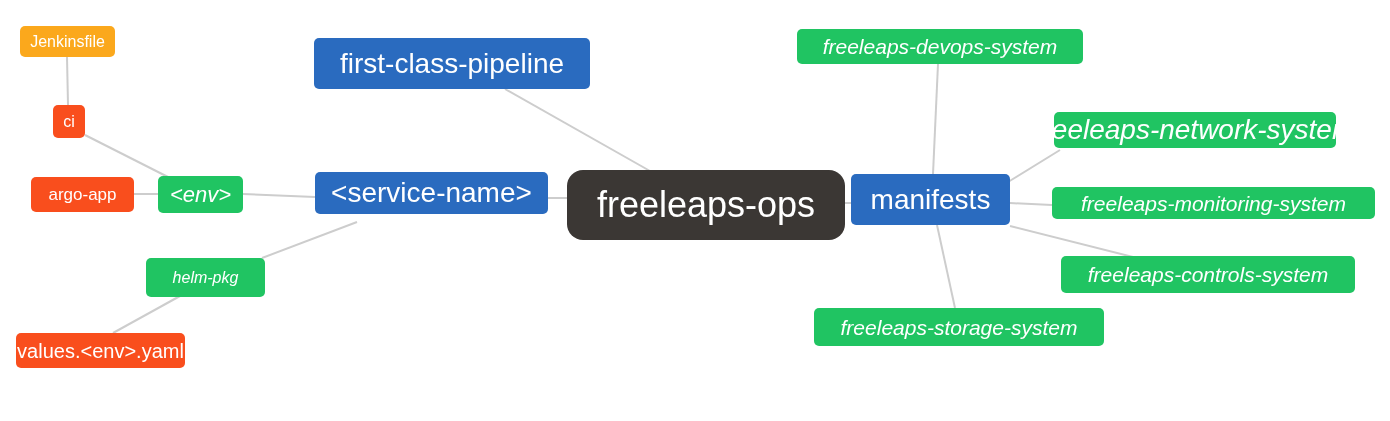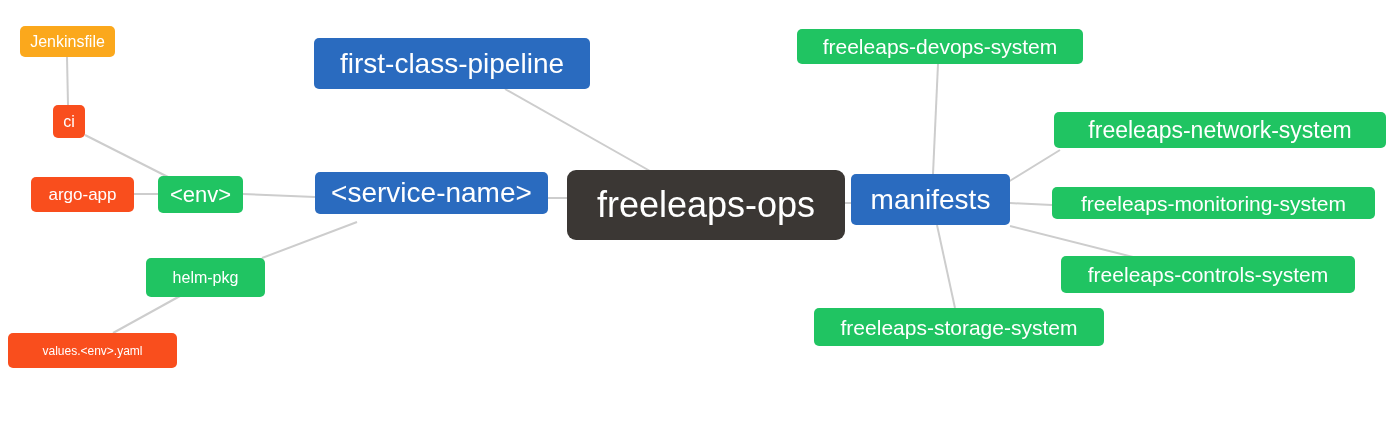--- a/index.html
+++ b/index.html
@@ -32,23 +32,23 @@
     display: flex;
     align-items: center;
     justify-content: center;
     color: #ffffff;
     border-radius: 5px;
     white-space: nowrap;
     cursor: pointer;
     user-select: none;
     line-height: 1;
   }
-  .c-root   { background: #3b3734; border-radius: 9px; }
+  .c-root   { background: #3b3734; border-radius: 16px; }
   .c-blue   { background: #2a6bbf; }
-  .c-green  { background: #20c462; }
+  .c-green  { background: #20c462; font-style: italic; }
   .c-red    { background: #f94e1d; }
   .c-orange { background: #fba81c; }
 </style>
 </head>
 <body>
 
 <div class="canvas">
 
   <svg class="edges" width="1390" height="421" viewBox="0 0 1390 421">
     <line x1="67" y1="57" x2="68" y2="105"></line>
@@ -65,26 +65,26 @@
     <line x1="1010" y1="203" x2="1052" y2="205"></line>
     <line x1="1010" y1="226" x2="1133" y2="257"></line>
     <line x1="937" y1="225" x2="955" y2="308"></line>
   </svg>
 
   <div class="node c-orange" style="left:20px;   top:26px;  width:95px;  height:31px; font-size:16px;">Jenkinsfile</div>
   <div class="node c-red" style="left:53px;   top:105px; width:32px;  height:33px; font-size:16px;">ci</div>
   <div class="node c-red" style="left:31px;   top:177px; width:103px;  height:35px; font-size:17px;">argo-app</div>
   <div class="node c-green" style="left:158px;  top:176px; width:85px;  height:37px; font-size:22px;">&lt;env&gt;</div>
   <div class="node c-green" style="left:146px;  top:258px; width:119px; height:39px; font-size:16px;">helm-pkg</div>
-  <div class="node c-red" style="left:8px;    top:333px; width:169px; height:35px; font-size:12px;">values.&lt;env&gt;.yaml</div>
+  <div class="node c-red" style="left:16px;    top:333px; width:169px; height:35px; font-size:20px;">values.&lt;env&gt;.yaml</div>
 
   <div class="node c-blue" style="left:314px;  top:38px;  width:276px; height:51px; font-size:28px;">first-class-pipeline</div>
   <div class="node c-blue" style="left:315px;  top:172px; width:233px; height:42px; font-size:28px;">&lt;service-name&gt;</div>
   <div class="node c-root" style="left:567px;  top:170px; width:278px; height:70px; font-size:36px;">freeleaps-ops</div>
   <div class="node c-blue" style="left:851px;  top:174px; width:159px; height:51px; font-size:28px;">manifests</div>
 
   <div class="node c-green" style="left:797px;  top:29px;  width:286px; height:35px; font-size:21px;">freeleaps-devops-system</div>
-  <div class="node c-green" style="left:1054px; top:112px; width:332px; height:36px; font-size:23px;">freeleaps-network-system</div>
+  <div class="node c-green" style="left:1054px; top:112px; width:282px; height:36px; font-size:28px;">freeleaps-network-system</div>
   <div class="node c-green" style="left:1052px; top:187px; width:323px; height:32px; font-size:21px;">freeleaps-monitoring-system</div>
   <div class="node c-green" style="left:1061px; top:256px; width:294px; height:37px; font-size:21px;">freeleaps-controls-system</div>
   <div class="node c-green" style="left:814px;  top:308px; width:290px; height:38px; font-size:21px;">freeleaps-storage-system</div>
 
 </div>
 
 </body></html>

